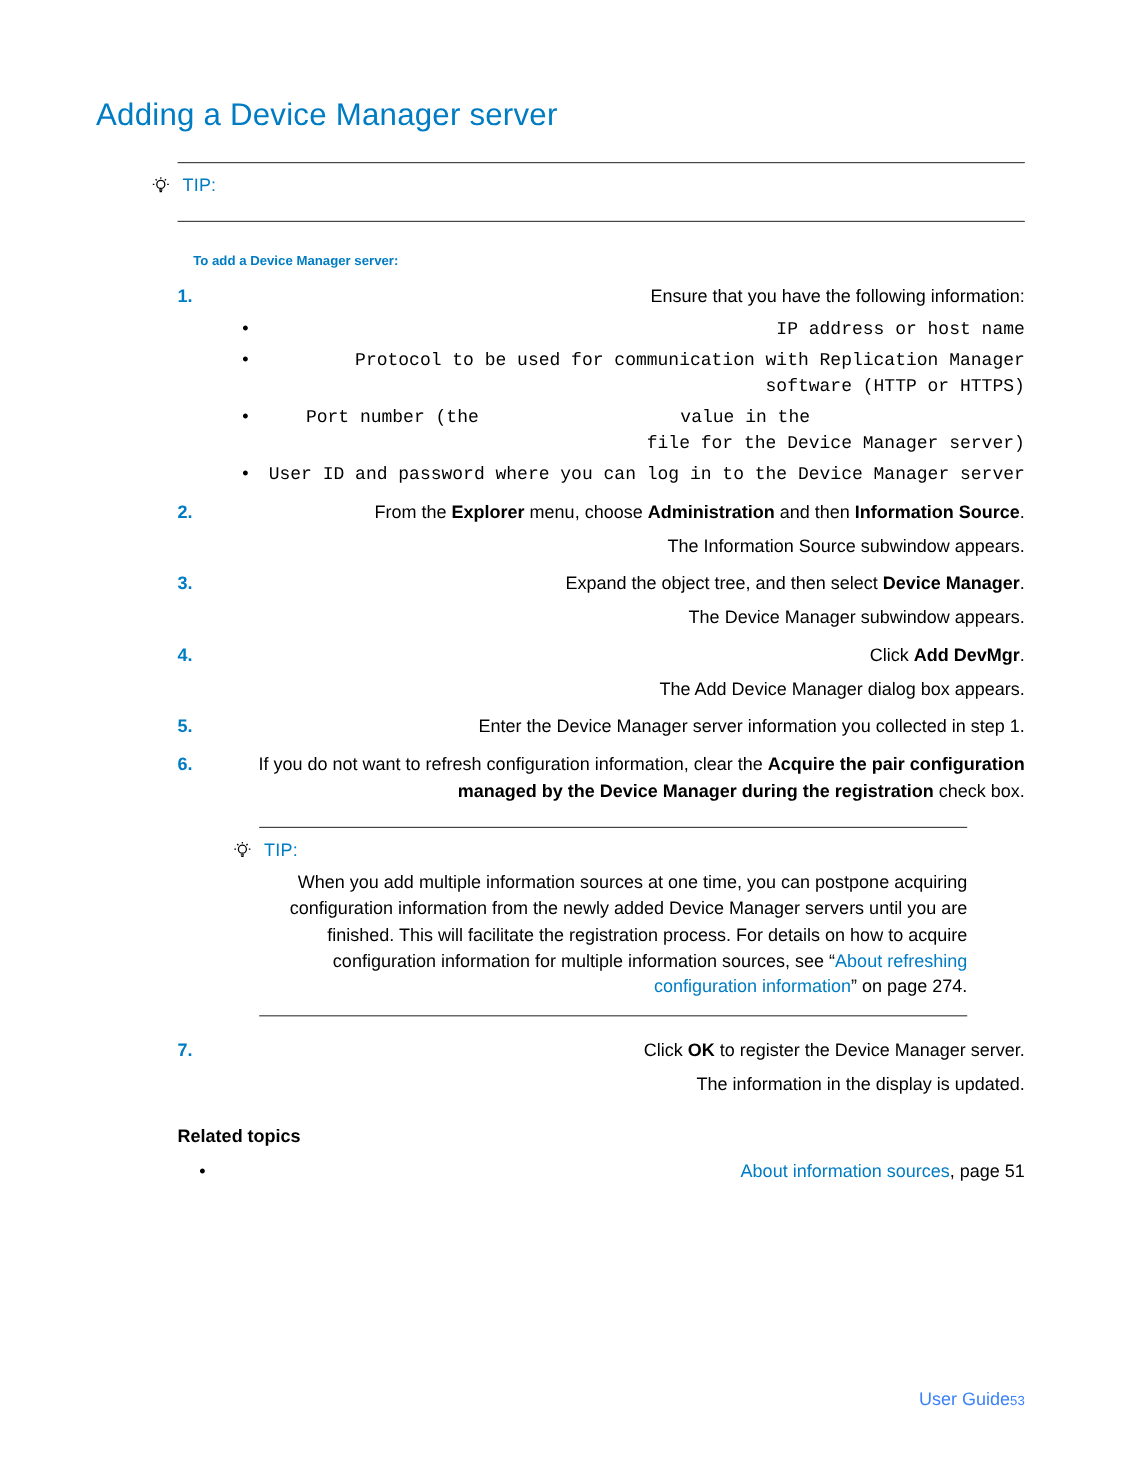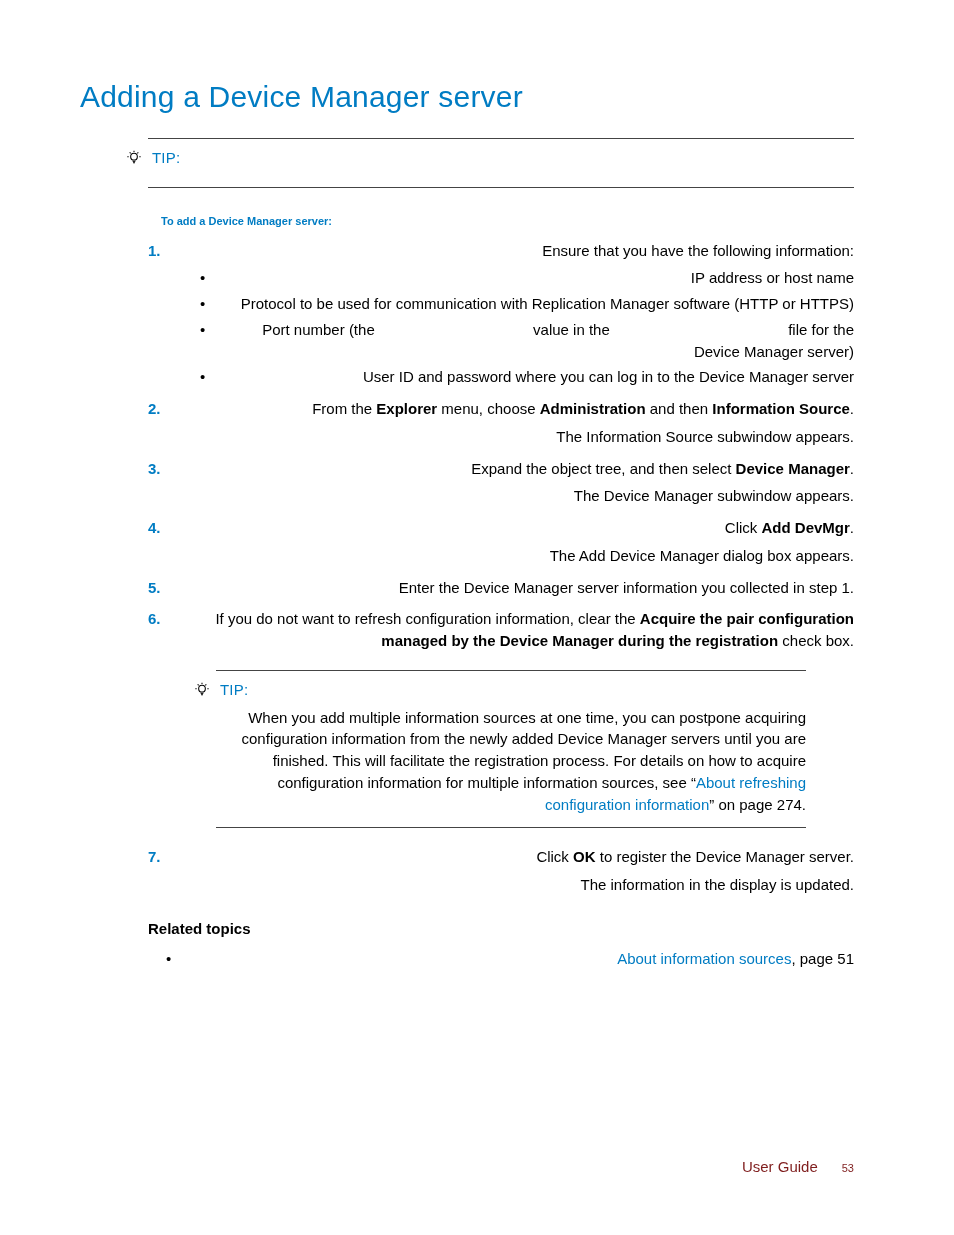--- a/index.html
+++ b/index.html
@@ -15,21 +15,21 @@
   }
   .page {
     position: relative;
     width: 954px;
     height: 1235px;
     box-sizing: border-box;
     padding: 80px 90px 60px 80px;
   }
   h1.title {
     font-weight: 300;
-    font-size: 30px;
+    font-size: 26px;
     color: #007cc3;
     margin: 0 0 24px 0;
     letter-spacing: 0.2px;
   }
   .content {
     margin-left: 68px;
     margin-right: 10px;
     font-size: 15px;
     line-height: 1.45;
   }
@@ -84,20 +84,21 @@
     position: absolute;
     left: 0;
     top: 0;
     color: #007cc3;
     font-weight: 600;
   }
   ul.sub {
     list-style: none;
     padding: 0;
     margin: 6px 0 0 18px;
+    font-family: Liberation Mono, monospace;
   }
   ul.sub > li {
     position: relative;
     padding-left: 18px;
     margin: 4px 0;
   }
   ul.sub > li::before {
     content: "•";
     position: absolute;
     left: 0;
@@ -139,23 +140,22 @@
     position: absolute;
     left: 0;
     top: 0;
     color: #000;
   }
   .footer {
     position: absolute;
     bottom: 60px;
     right: 100px;
     font-size: 15px;
-    color: #7f1d1d;
+    color: #3b82f6;
     display: flex;
-    gap: 24px;
     align-items: baseline;
   }
   .footer .pnum { font-size: 11px; }
 </style>
 </head>
 <body>
 
 <div class="page">
 
   <h1 class="title">Adding a Device Manager server</h1>

